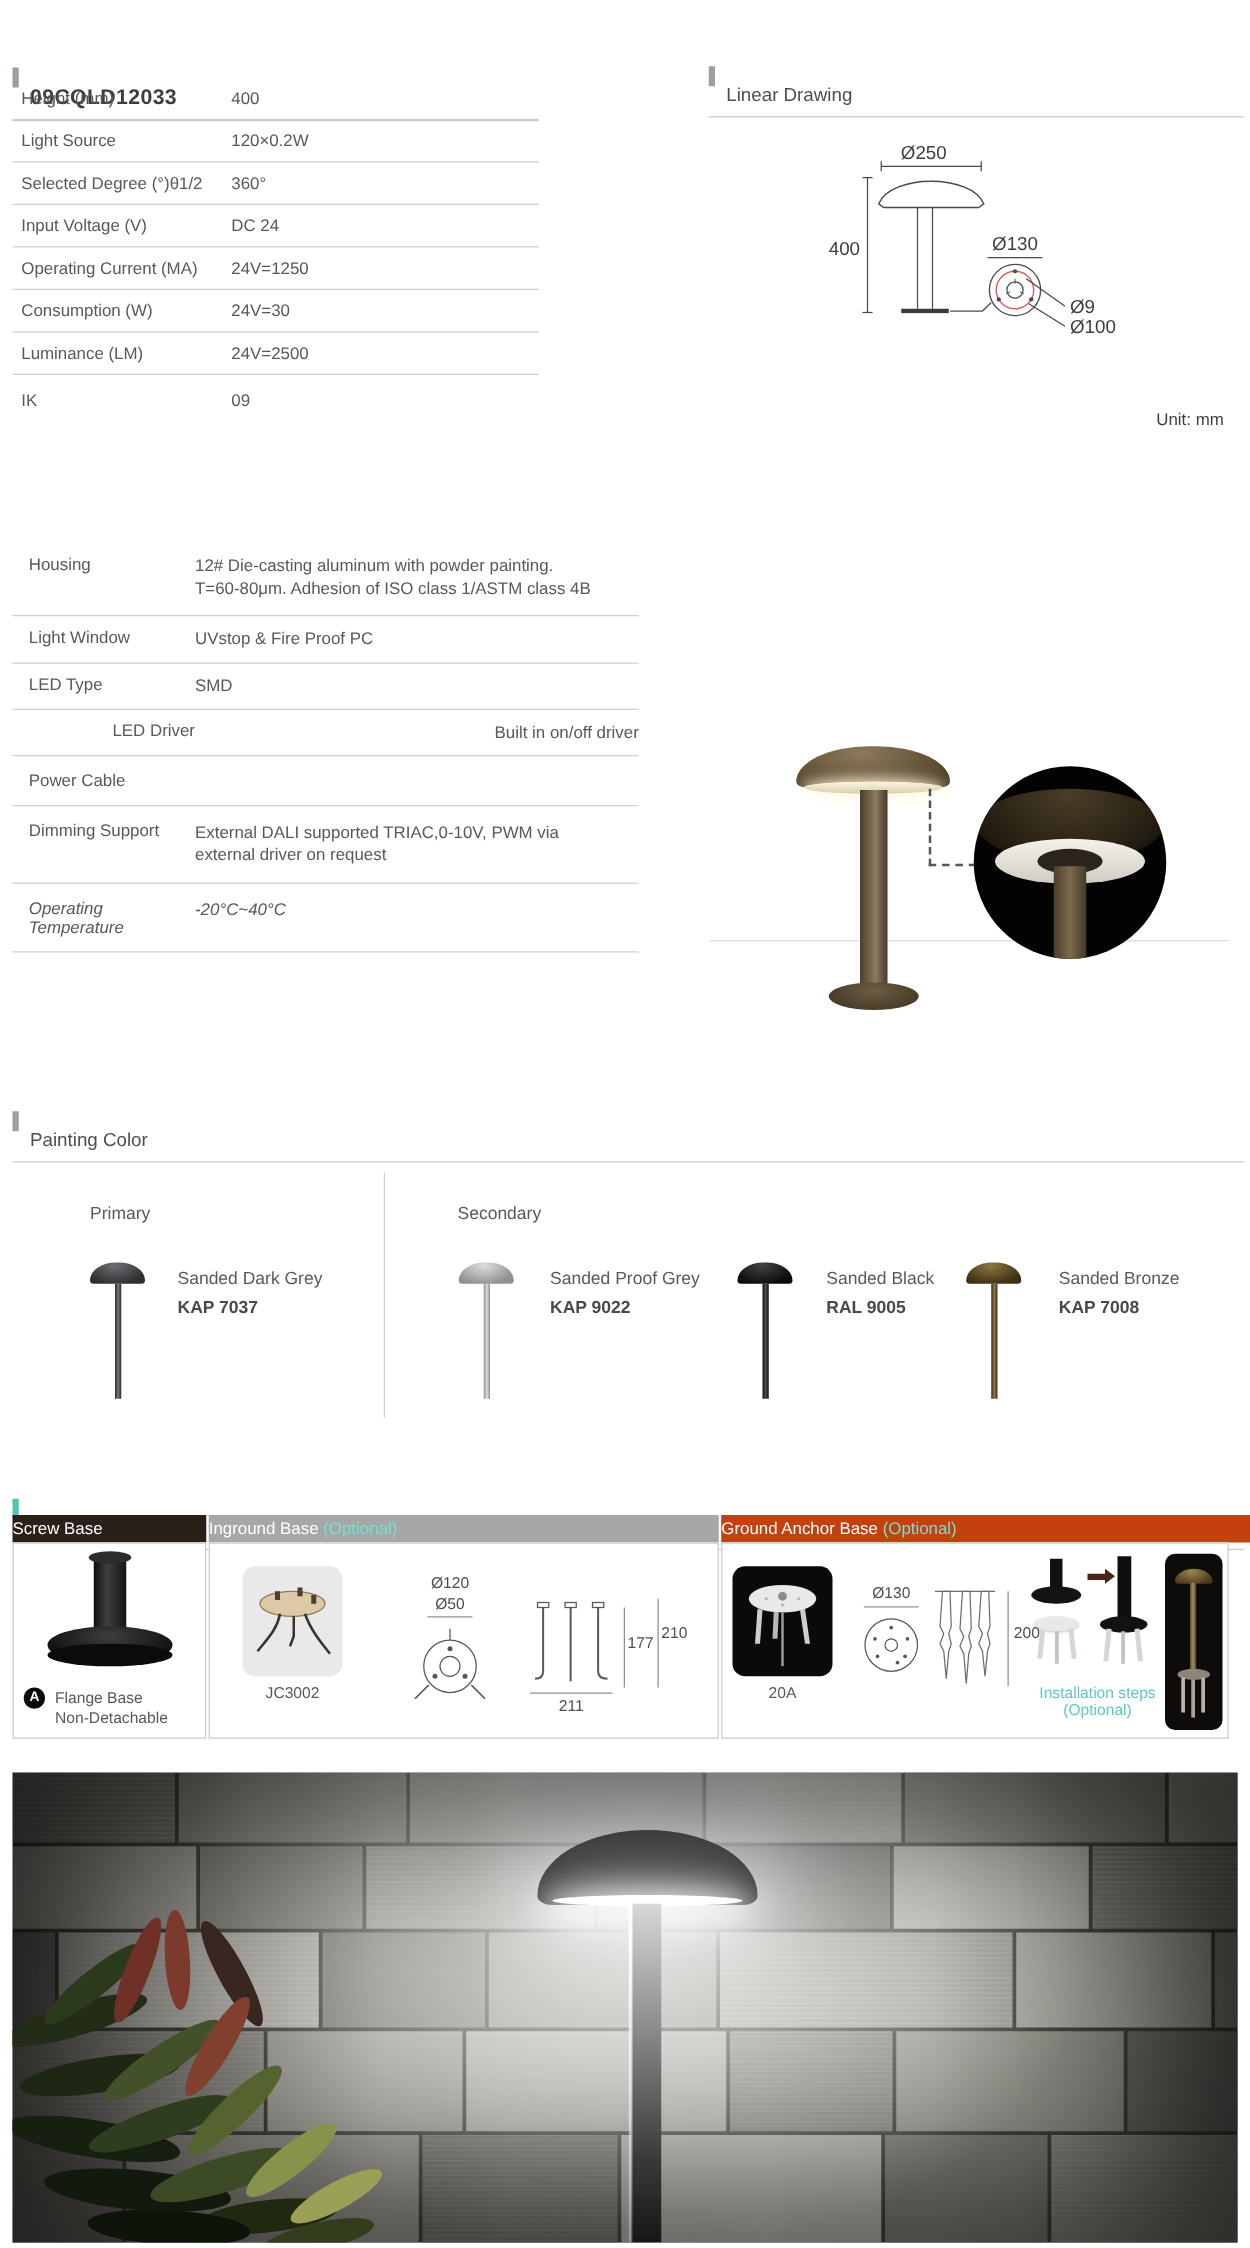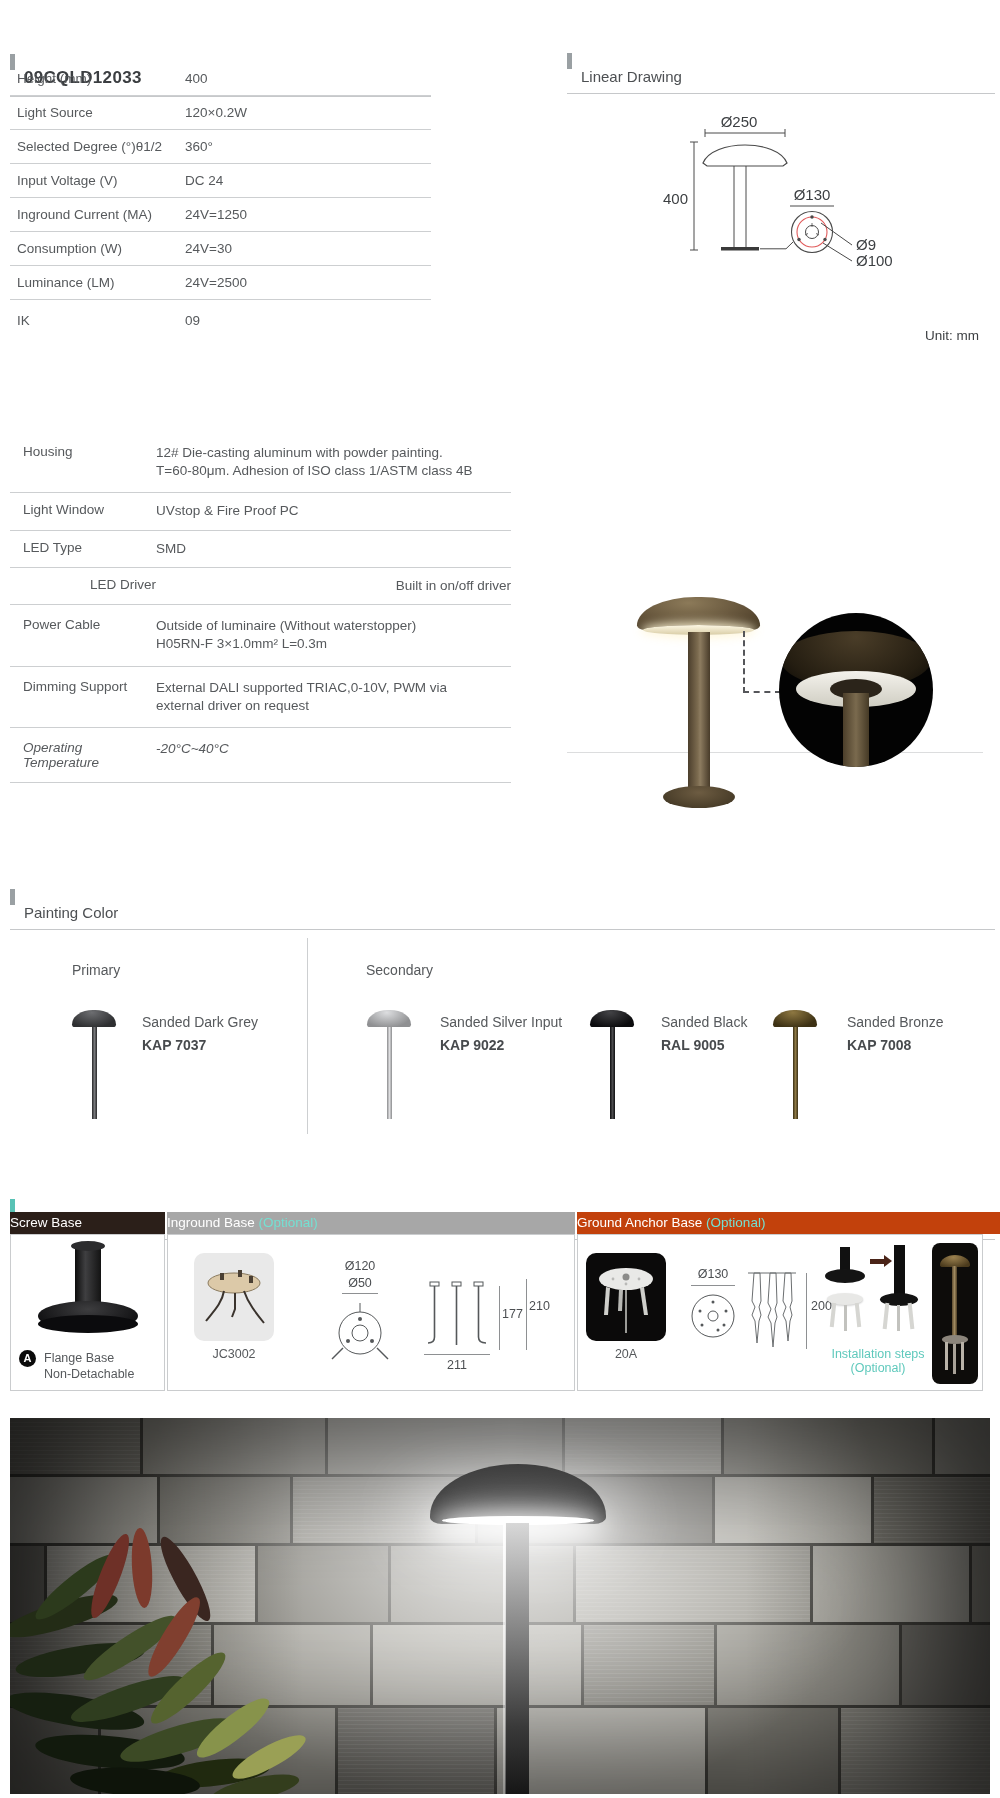--- a/index.html
+++ b/index.html
@@ -62,21 +62,21 @@
       </div>
     <div class="kv-row">
         <span class="k">Selected Degree (°)θ1/2</span>
         <span class="v">360°</span>
       </div>
     <div class="kv-row">
         <span class="k">Input Voltage (V)</span>
         <span class="v">DC 24</span>
       </div>
     <div class="kv-row">
-        <span class="k">Inground Current (MA)</span>
+        <span class="k">Operating Current (MA)</span>
         <span class="v">24V=1250</span>
       </div>
     <div class="kv-row">
         <span class="k">Consumption (W)</span>
         <span class="v">24V=30</span>
       </div>
     <div class="kv-row">
         <span class="k">Luminance (LM)</span>
         <span class="v">24V=2500</span>
       </div>
@@ -144,22 +144,20 @@
     <div class="kv-row" style="padding-left:13px;">
         <span class="k">LED Type</span>
         <span class="v">SMD</span>
       </div>
     <div class="kv-row" style="padding-left:13px;text-align:right;">
         <span class="k">LED Driver</span>
         <span class="v">Built in on/off driver</span>
       </div>
     <div class="kv-row" style="padding-left:13px;padding-top:12px;padding-bottom:12px;">
         <span class="k">Power Cable</span>
-        <span class="v">Outside of luminaire (Without waterstopper)
-H05RN-F 3×1.0mm² L=0.3m</span>
       </div>
     <div class="kv-row" style="padding-left:13px;padding-top:12px;padding-bottom:12px;">
         <span class="k">Dimming Support</span>
         <span class="v">External DALI supported TRIAC,0-10V, PWM via
 external driver on request</span>
       </div>
     <div class="kv-row" style="padding-left:13px;padding-top:12px;padding-bottom:12px;font-style:italic;">
         <span class="k">Operating Temperature</span>
         <span class="v">-20°C~40°C</span>
       </div>
@@ -198,21 +196,21 @@
     <div class="abs" style="left:142px;top:1014px;">
       <div class="pc-name">Sanded Dark Grey</div>
       <div class="pc-code">KAP 7037</div>
     </div>
   </div>
 
   <div>
     <div class="mini-cap" style="left:367px;top:1010px;background:radial-gradient(ellipse at 45% 15%,#dddee0,#8f9092 75%);"></div>
     <div class="mini-stem" style="left:387px;top:1027px;background:linear-gradient(90deg,#8b8c8e,#dedee0 50%,#8b8c8e);"></div>
     <div class="abs" style="left:440px;top:1014px;">
-      <div class="pc-name">Sanded Silver Input</div>
+      <div class="pc-name">Sanded Proof Grey</div>
       <div class="pc-code">KAP 9022</div>
     </div>
   </div>
 
   <div>
     <div class="mini-cap" style="left:590px;top:1010px;background:radial-gradient(ellipse at 45% 15%,#434346,#0b0b0d 75%);"></div>
     <div class="mini-stem" style="left:610px;top:1027px;background:linear-gradient(90deg,#0e0e10,#4c4c4e 50%,#0e0e10);"></div>
     <div class="abs" style="left:661px;top:1014px;">
       <div class="pc-name">Sanded Black</div>
       <div class="pc-code">RAL 9005</div>

